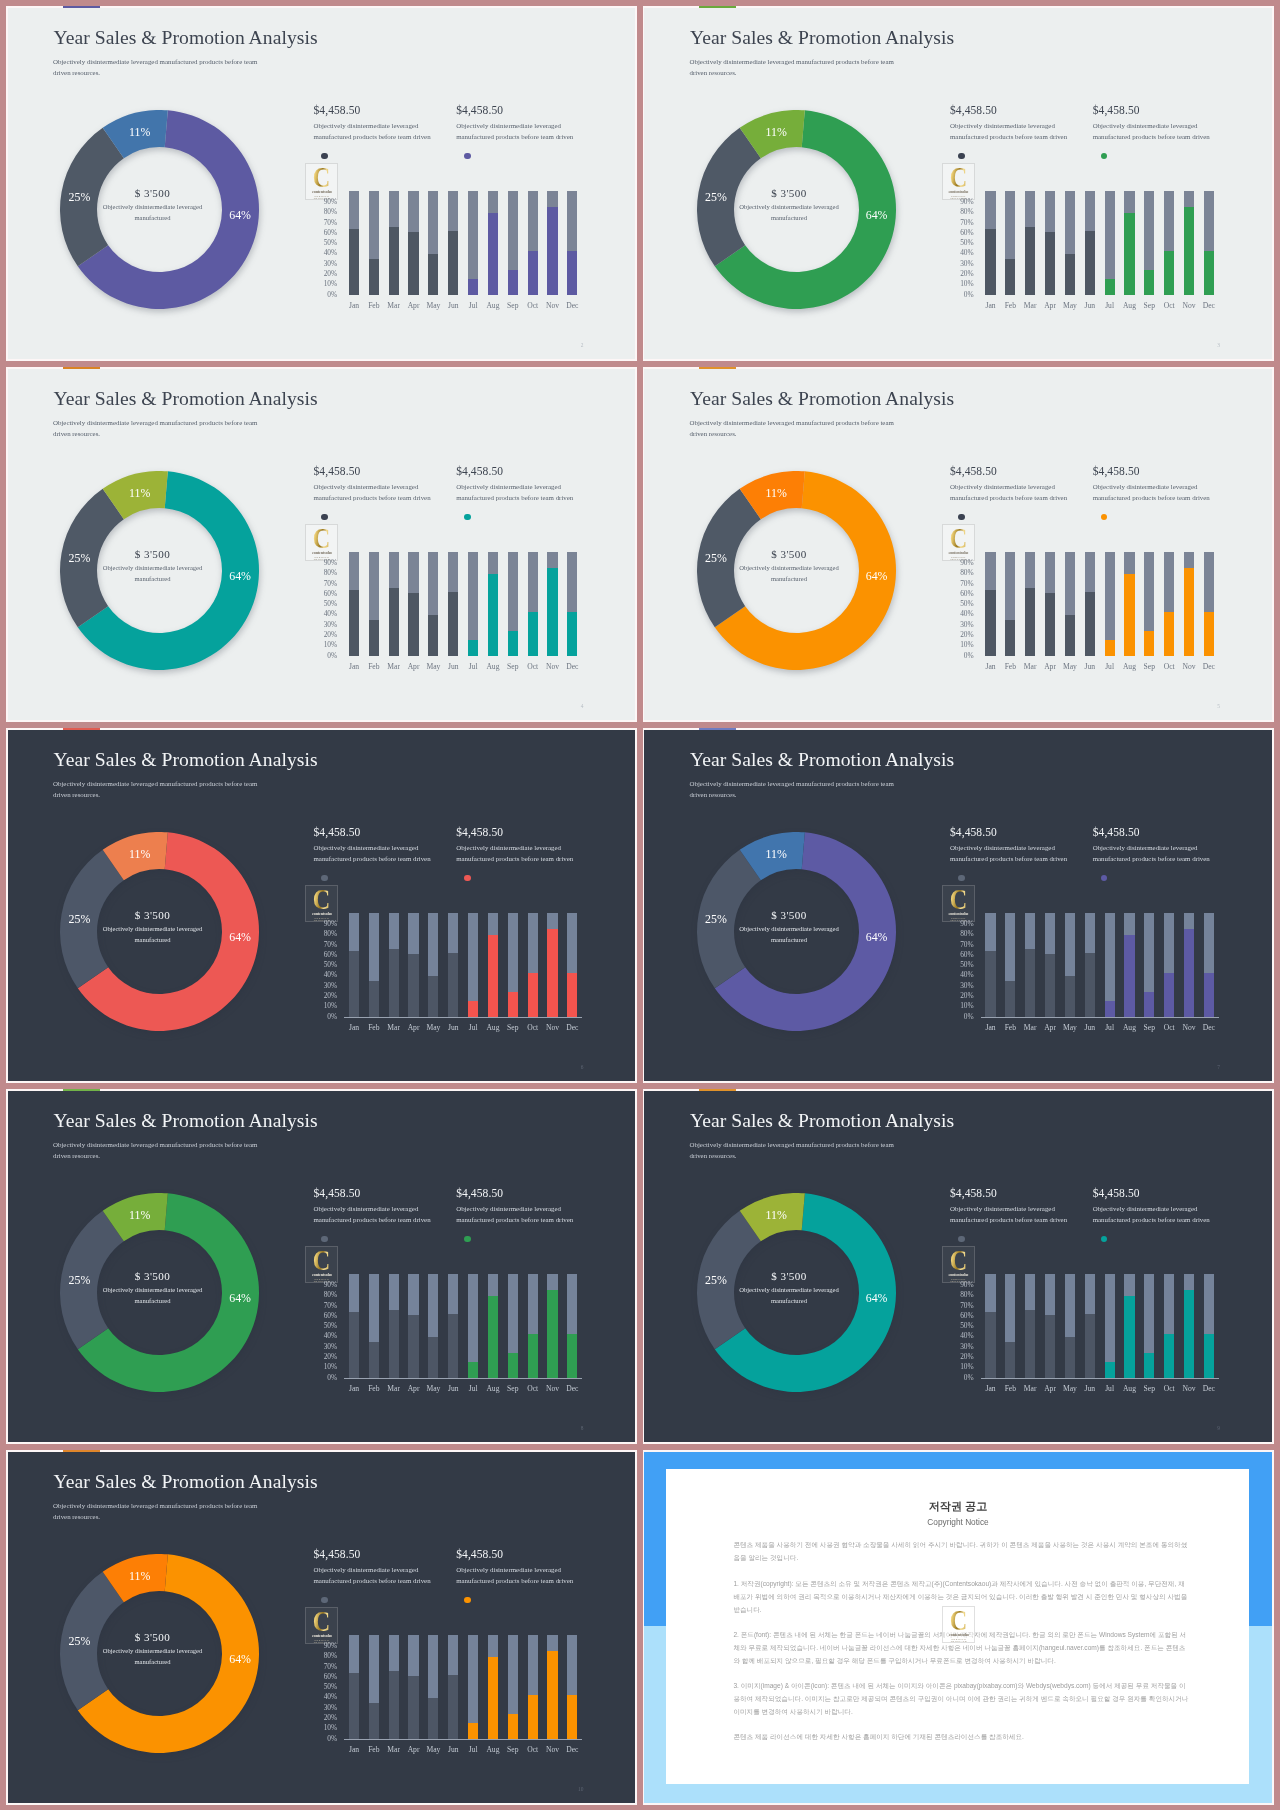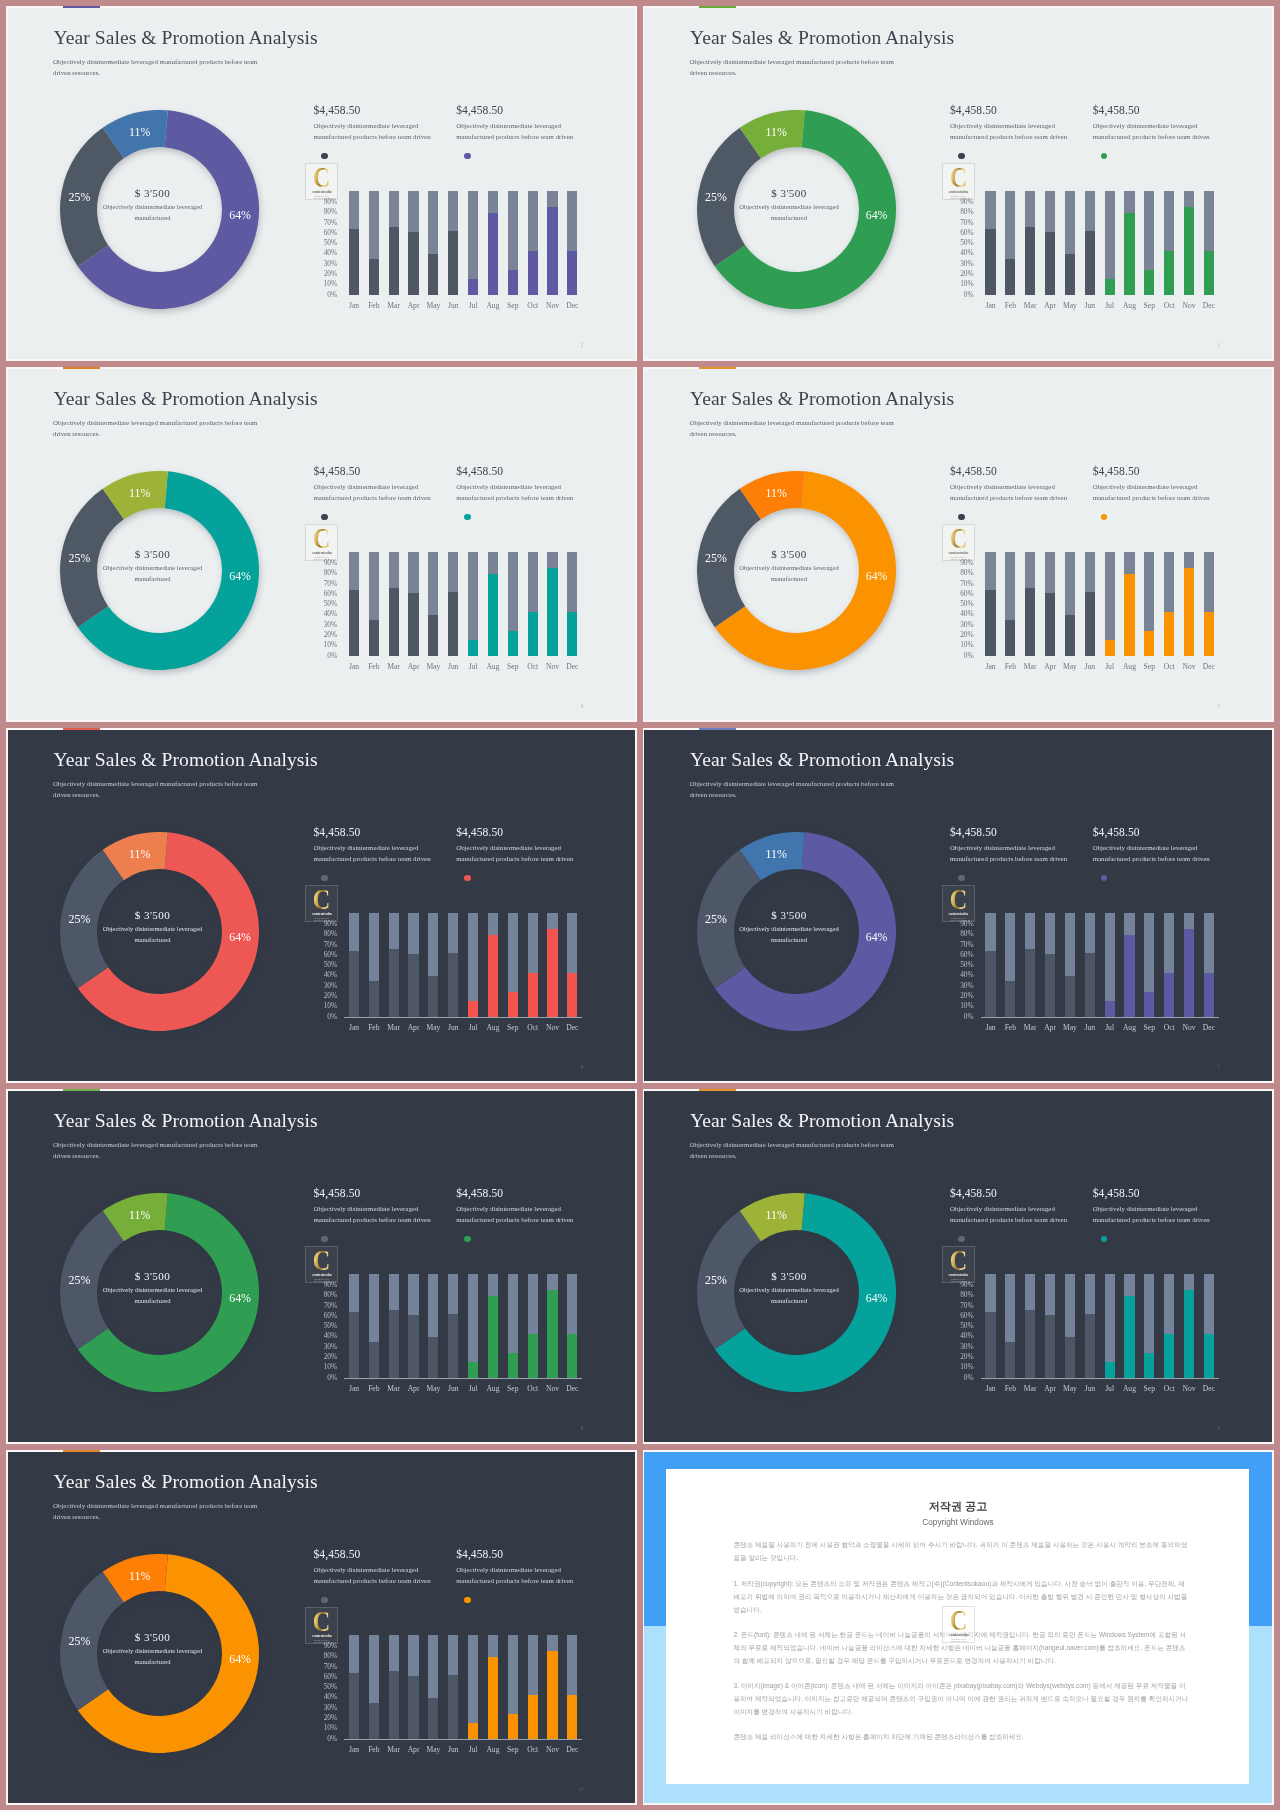--- a/index.html
+++ b/index.html
@@ -942,21 +942,21 @@
           <div class="baseline" style="left: 344px; top: 295.3px; width: 238px;"></div>
         </div>
       </div>
       <div class="pgno" style="left: 567.6px; top: 335.8px; width: 8px; text-align: right;">10</div>
     </div>
     <div class="halo" style="left: 642.6px; top: 1449.9px; width: 631.2px; height: 354.8px;"></div>
     <div class="cr-slide" style="left: 644.4px; top: 1451.7px; width: 627.6px; height: 351.2px;">
       <div class="cr-bot" style="top: 174.1px;"></div>
       <div class="cr-paper" style="left: 22.1px; top: 17px; width: 583px; height: 315.2px;">
         <div class="cr-h1" style="top:32.399999999999864px">저작권 공고</div>
-        <div class="cr-h2" style="top:49.799999999999955px">Copyright Windows</div>
+        <div class="cr-h2" style="top:49.799999999999955px">Copyright Notice</div>
         <div class="cr-body" style="left:66.89999999999998px;top:69.70000000000005px;width:455px;">
           <div class="cr-p">콘텐츠 제품을 사용하기 전에 사용권 협약과 소장물을 사세히 읽어 주시기 바랍니다. 귀하가 이 콘텐츠 제품을 사용하는 것은 사용시 계약의 본조에 동의하셨음을 알리는 것입니다.</div>
           <div class="cr-p">1. 저작권(copyright): 모든 콘텐츠의 소유 및 저작권은 콘텐츠 제작고(주)(Contentsokaou)과 제작사에게 있습니다. 사전 승낙 없이 출판적 이용, 무단전재, 재배포가 위법에 의하여 권리 목적으로 이용하시거나 재산자에게 이용하는 것은 금지되어 있습니다. 이러한 출발 행위 발견 시 준인한 민사 및 형사상의 사법을 받습니다.</div>
           <div class="cr-p">2. 폰트(font): 콘텐츠 내에 된 서체는 한글 폰트는 네이버 나눔글꼴의 서체이며 제작자에 제작권입니다. 한글 외의 로만 폰트는 Windows System에 포함된 서체와 무료로 제작되었습니다. 네이버 나눔글꼴 라이선스에 대한 자세한 사항은 네이버 나눔글꼴 홈페이지(hangeul.naver.com)를 참조하세요. 폰트는 콘텐츠와 함께 배포되지 않으므로, 필요할 경우 해당 폰트를 구입하시거나 무료폰트로 변경하여 사용하시기 바랍니다.</div>
           <div class="cr-p">3. 이미지(image) &amp; 아이콘(icon): 콘텐츠 내에 된 서체는 이미지와 아이콘은 pixabay(pixabay.com)와 Webdys(webdys.com) 등에서 제공된 무료 저작물을 이용하여 제작되었습니다. 이미지는 참고로만 제공되며 콘텐츠의 구입권이 아니며 이에 관한 권리는 귀하게 벤드로 속하오니 필요할 경우 원자를 확인하시거나 이미지를 변경하여 사용하시기 바랍니다.</div>
           <div class="cr-p">콘텐츠 제품 라이선스에 대한 자세한 사항은 홈페이지 하단에 기재된 콘텐츠라이선스를 참조하세요.</div>
         </div>
       </div>
       <div class="wm" style="left: 298px; top: 154.6px; border: 1px solid rgb(224, 224, 224); background: rgba(255, 255, 255, 0.45);">
         <div class="c">C</div>

